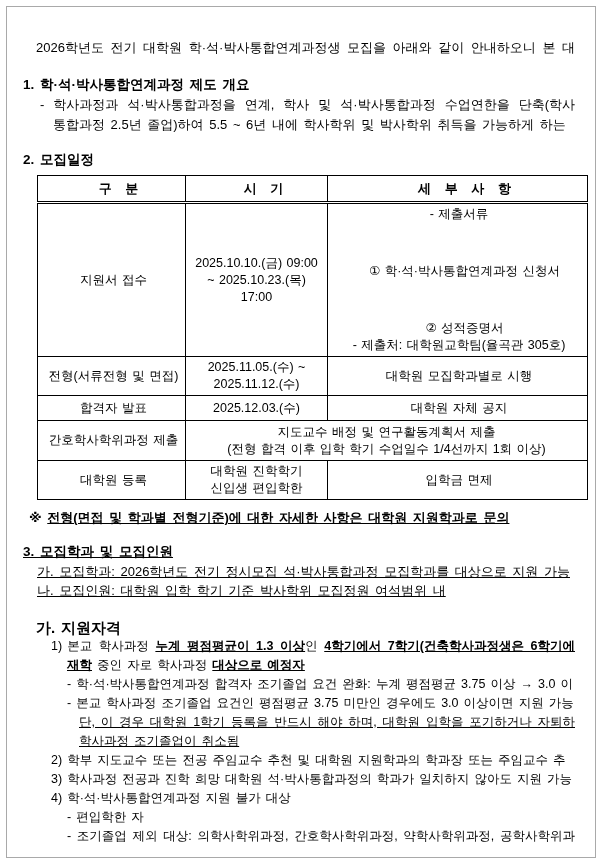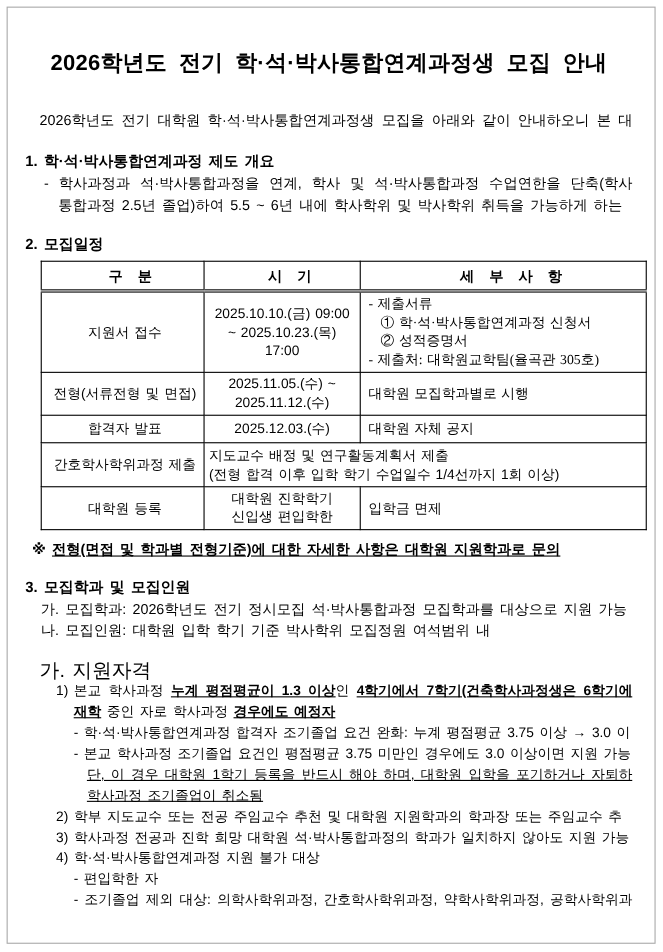--- a/index.html
+++ b/index.html
@@ -21,43 +21,42 @@
   .ga-line{padding-left:14px;height:19px;overflow:hidden;font-size:13px;line-height:19px;word-spacing:2px;}
   
   table{border-collapse:collapse;margin:5px 0 0 14px;table-layout:fixed;width:550px;}
   table,td,th{border:1px solid #000;padding-left:20px;}
   table{border-width:1.5px;}
   thead th{border-bottom:3px double #000;font-size:13px;font-weight:bold;
            letter-spacing:5px;height:23px;text-align:center;}
   td{font-size:12.5px;line-height:17px;word-spacing:1px;padding:2px 4px;vertical-align:middle;}
   .c-label{text-align:center;padding-left:8px;}
   .c-time{text-align:center;}
-  .c-detail{text-align:left;padding-left:7px;font-family:Liberation Serif, serif;}
-  .c-merge{}
-  .d-ind{padding-left:11px;}
+  .c-detail{text-align:center;padding-left:7px;}
+  .c-merge{text-align:center;}
+  .d-ind{padding-left:11px;margin-top:40px;}
   .note{margin:8px 0 0 6px;font-size:13px;font-weight:bold;word-spacing:2px;height:20px;overflow:hidden;line-height:20px;}
   .note .ul-part{text-decoration:underline;}
   
   .s4{font-size:12.5px;line-height:19px;word-spacing:1.6px;}
   .s4 .line{height:19px;overflow:hidden;}
-  .sub-ga{font-weight:normal;padding-left:13px;font-size:18px;}
+  .sub-ga{font-weight:bold;padding-left:13px;font-size:15px;}
   .num-l1{padding-left:28px;}
   .num-cont{padding-left:44px;}
   .dash-sub{padding-left:44px;}
   .dan-cont{padding-left:56px;}
   .bu{font-weight:bold;text-decoration:underline;text-align:center;}
   .ul{text-decoration:underline;}
   .mk{margin-right:5px;}
 </style>
 </head>
 <body>
 
 <div class="page">
 
-  <div class="title">2026학년도 전기 학·석·박사통합연계과정생 모집 안내</div>
 
   <div class="para">
     <div class="line indent-first full">2026학년도 전기 대학원 학·석·박사통합연계과정생 모집을 아래와 같이 안내하오니 본 대학원에 진학을</div>
   </div>
 
   <div class="sec" style="margin-top:16px;">
     <div class="sec-h">1. 학·석·박사통합연계과정 제도 개요</div>
     <div class="body13">
       <div class="line hang1 full">- 학사과정과 석·박사통합과정을 연계, 학사 및 석·박사통합과정 수업연한을 단축(학사 3.5(3.0)년+석·박사</div>
       <div class="line hang1-cont">통합과정 2.5년 졸업)하여 5.5 ~ 6년 내에 학사학위 및 박사학위 취득을 가능하게 하는 학사제도</div>
@@ -121,31 +120,31 @@
             <div>신입생 편입학한</div>
           </td>
           <td class="c-detail">입학금 면제</td>
         </tr>
       </tbody>
     </table>
 
     <div class="note"><span>※ </span><span class="ul-part">전형(면접 및 학과별 전형기준)에 대한 자세한 사항은 대학원 지원학과로 문의</span></div>
   </div>
 
-  <div class="sec" style="margin-top:14px;">
+  <div class="sec" style="margin-top:14px;text-decoration:underline;">
     <div class="sec-h">3. 모집학과 및 모집인원</div>
     <div class="ga-line">가. 모집학과: 2026학년도 전기 정시모집 석·박사통합과정 모집학과를 대상으로 지원 가능</div>
     <div class="ga-line">나. 모집인원: 대학원 입학 학기 기준 박사학위 모집정원 여석범위 내</div>
   </div>
 
   <div class="sec s4" style="margin-top:18px;">
     <div class="line sub-ga">가. 지원자격</div>
 
     <div class="line num-l1 full"><span class="mk">1)</span><span>본교 학사과정 </span><span class="bu">누계 평점평균이 1.3 이상</span><span>인 </span><span class="bu">4학기에서 7학기(건축학사과정생은 6학기에서 9학기)에</span></div>
-    <div class="line num-cont"><span class="bu">재학</span><span> 중인 자로 학사과정 </span><span class="bu">경우에도 예정자</span></div>
+    <div class="line num-cont"><span class="bu">재학</span><span> 중인 자로 학사과정 </span><span class="bu">대상으로 예정자</span></div>
 
     <div class="line dash-sub">- 학·석·박사통합연계과정 합격자 조기졸업 요건 완화: 누계 평점평균 3.75 이상 → 3.0 이상</div>
     <div class="line dash-sub">- 본교 학사과정 조기졸업 요건인 평점평균 3.75 미만인 경우에도 3.0 이상이면 지원 가능</div>
     <div class="line dan-cont full"><span class="ul">단, 이 경우 대학원 1학기 등록을 반드시 해야 하며, 대학원 입학을 포기하거나 자퇴하는 경우</span></div>
     <div class="line dan-cont"><span class="ul">학사과정 조기졸업이 취소됨</span></div>
 
     <div class="line num-l1">2) 학부 지도교수 또는 전공 주임교수 추천 및 대학원 지원학과의 학과장 또는 주임교수 추천자</div>
     <div class="line num-l1">3) 학사과정 전공과 진학 희망 대학원 석·박사통합과정의 학과가 일치하지 않아도 지원 가능</div>
     <div class="line num-l1">4) 학·석·박사통합연계과정 지원 불가 대상</div>
     <div class="line dash-sub">- 편입학한 자</div>

